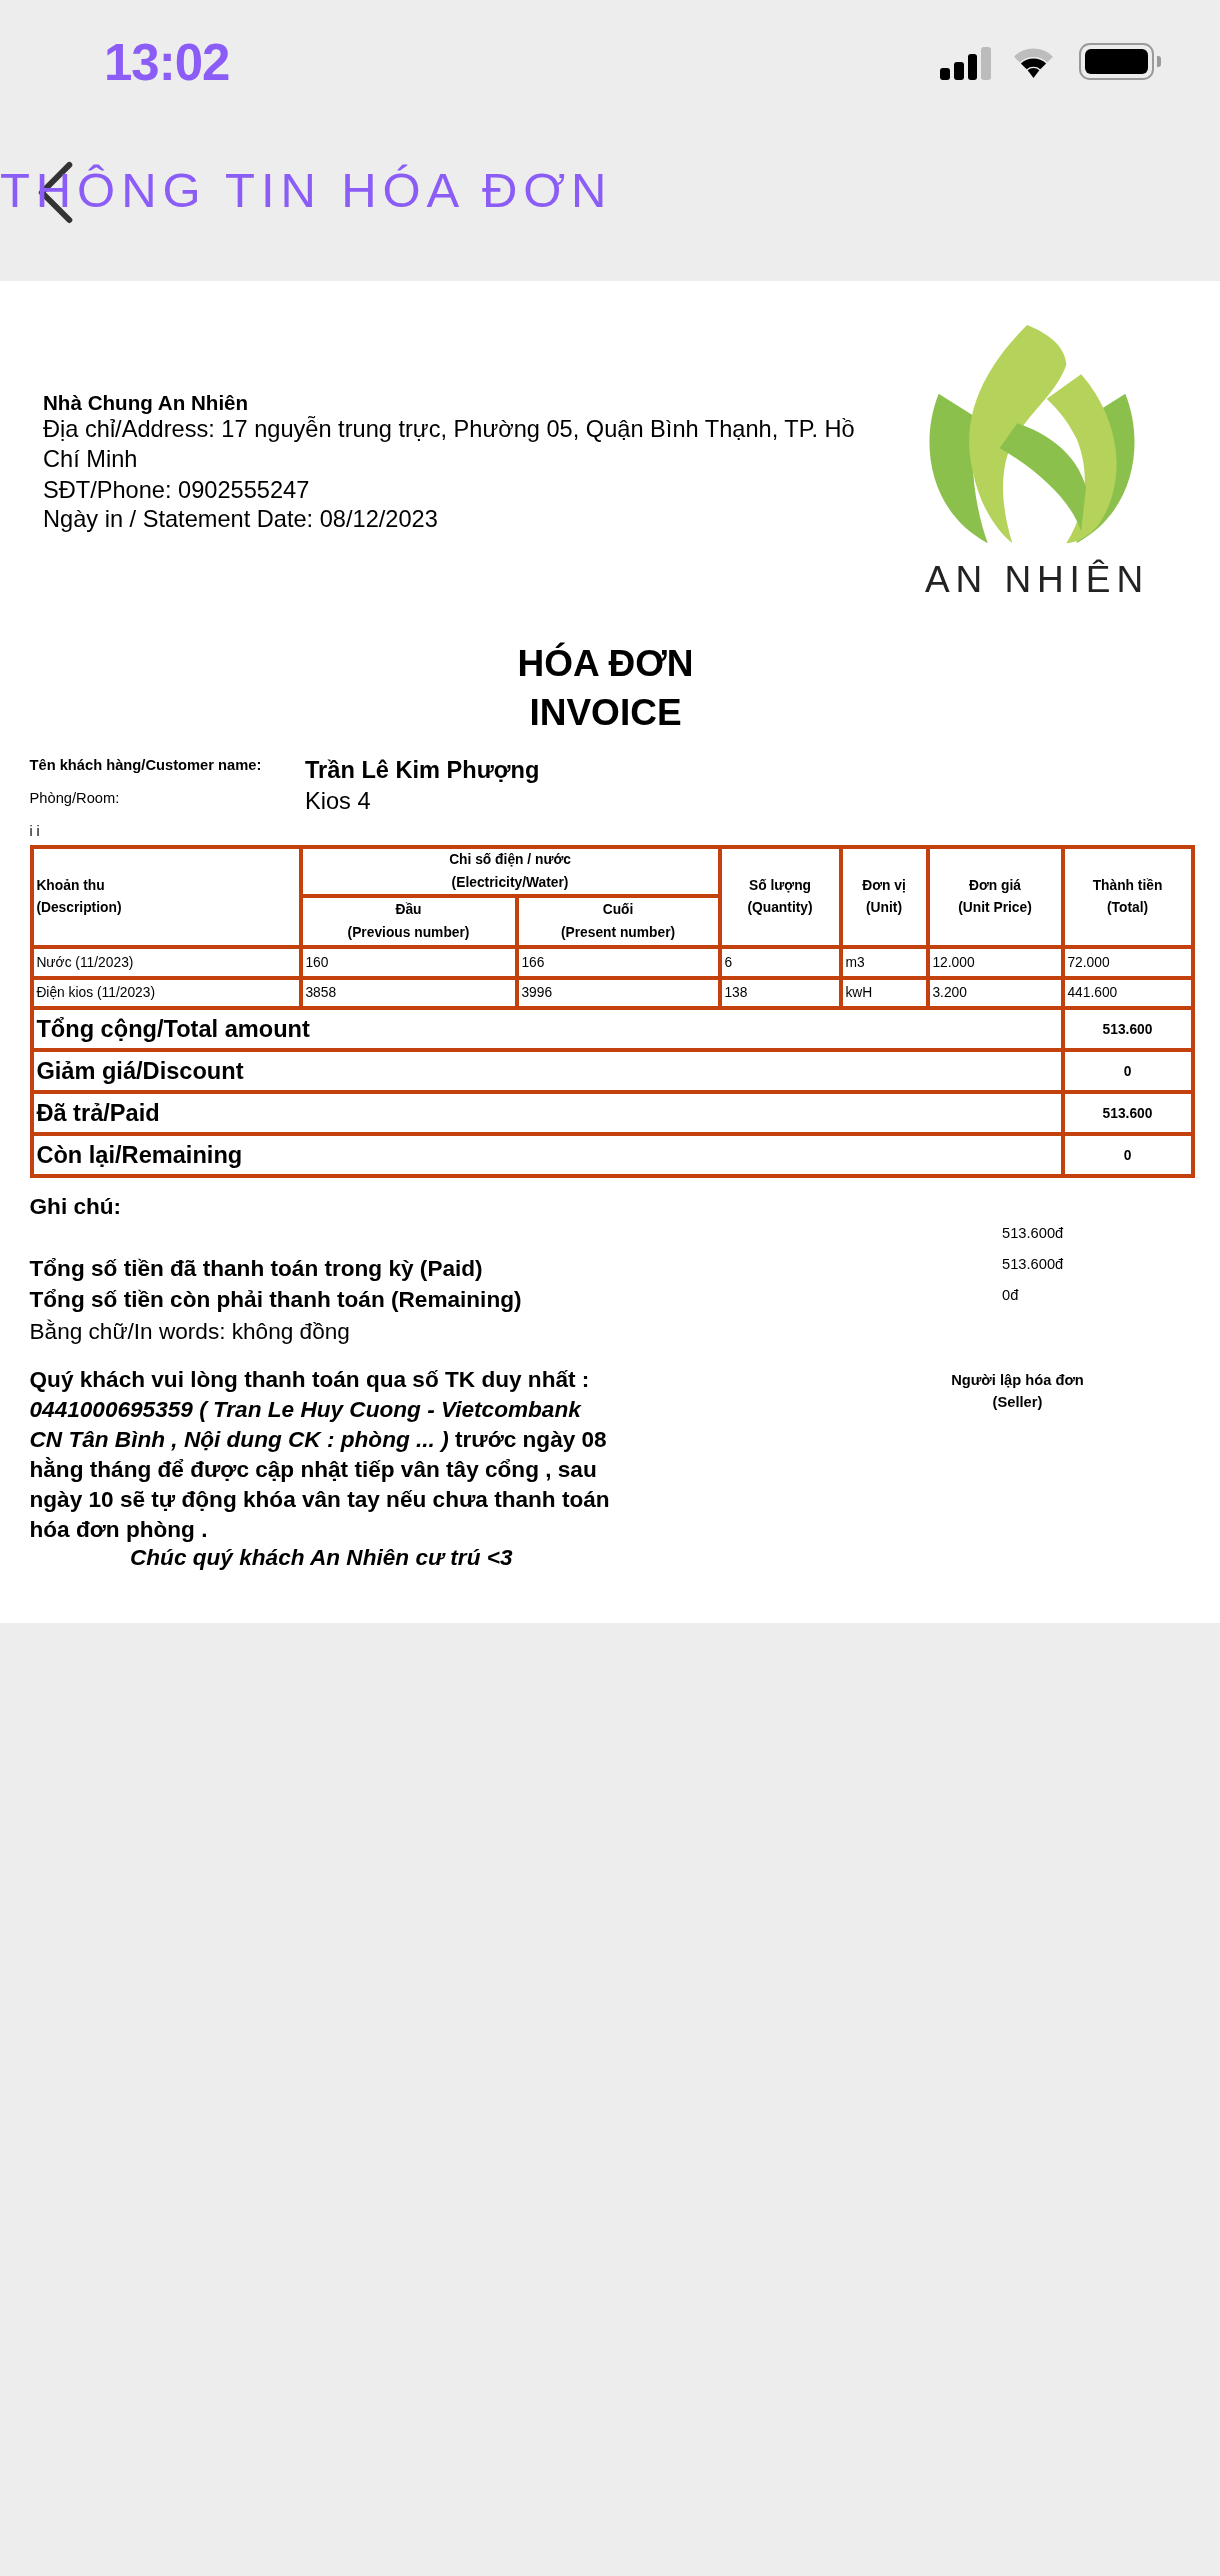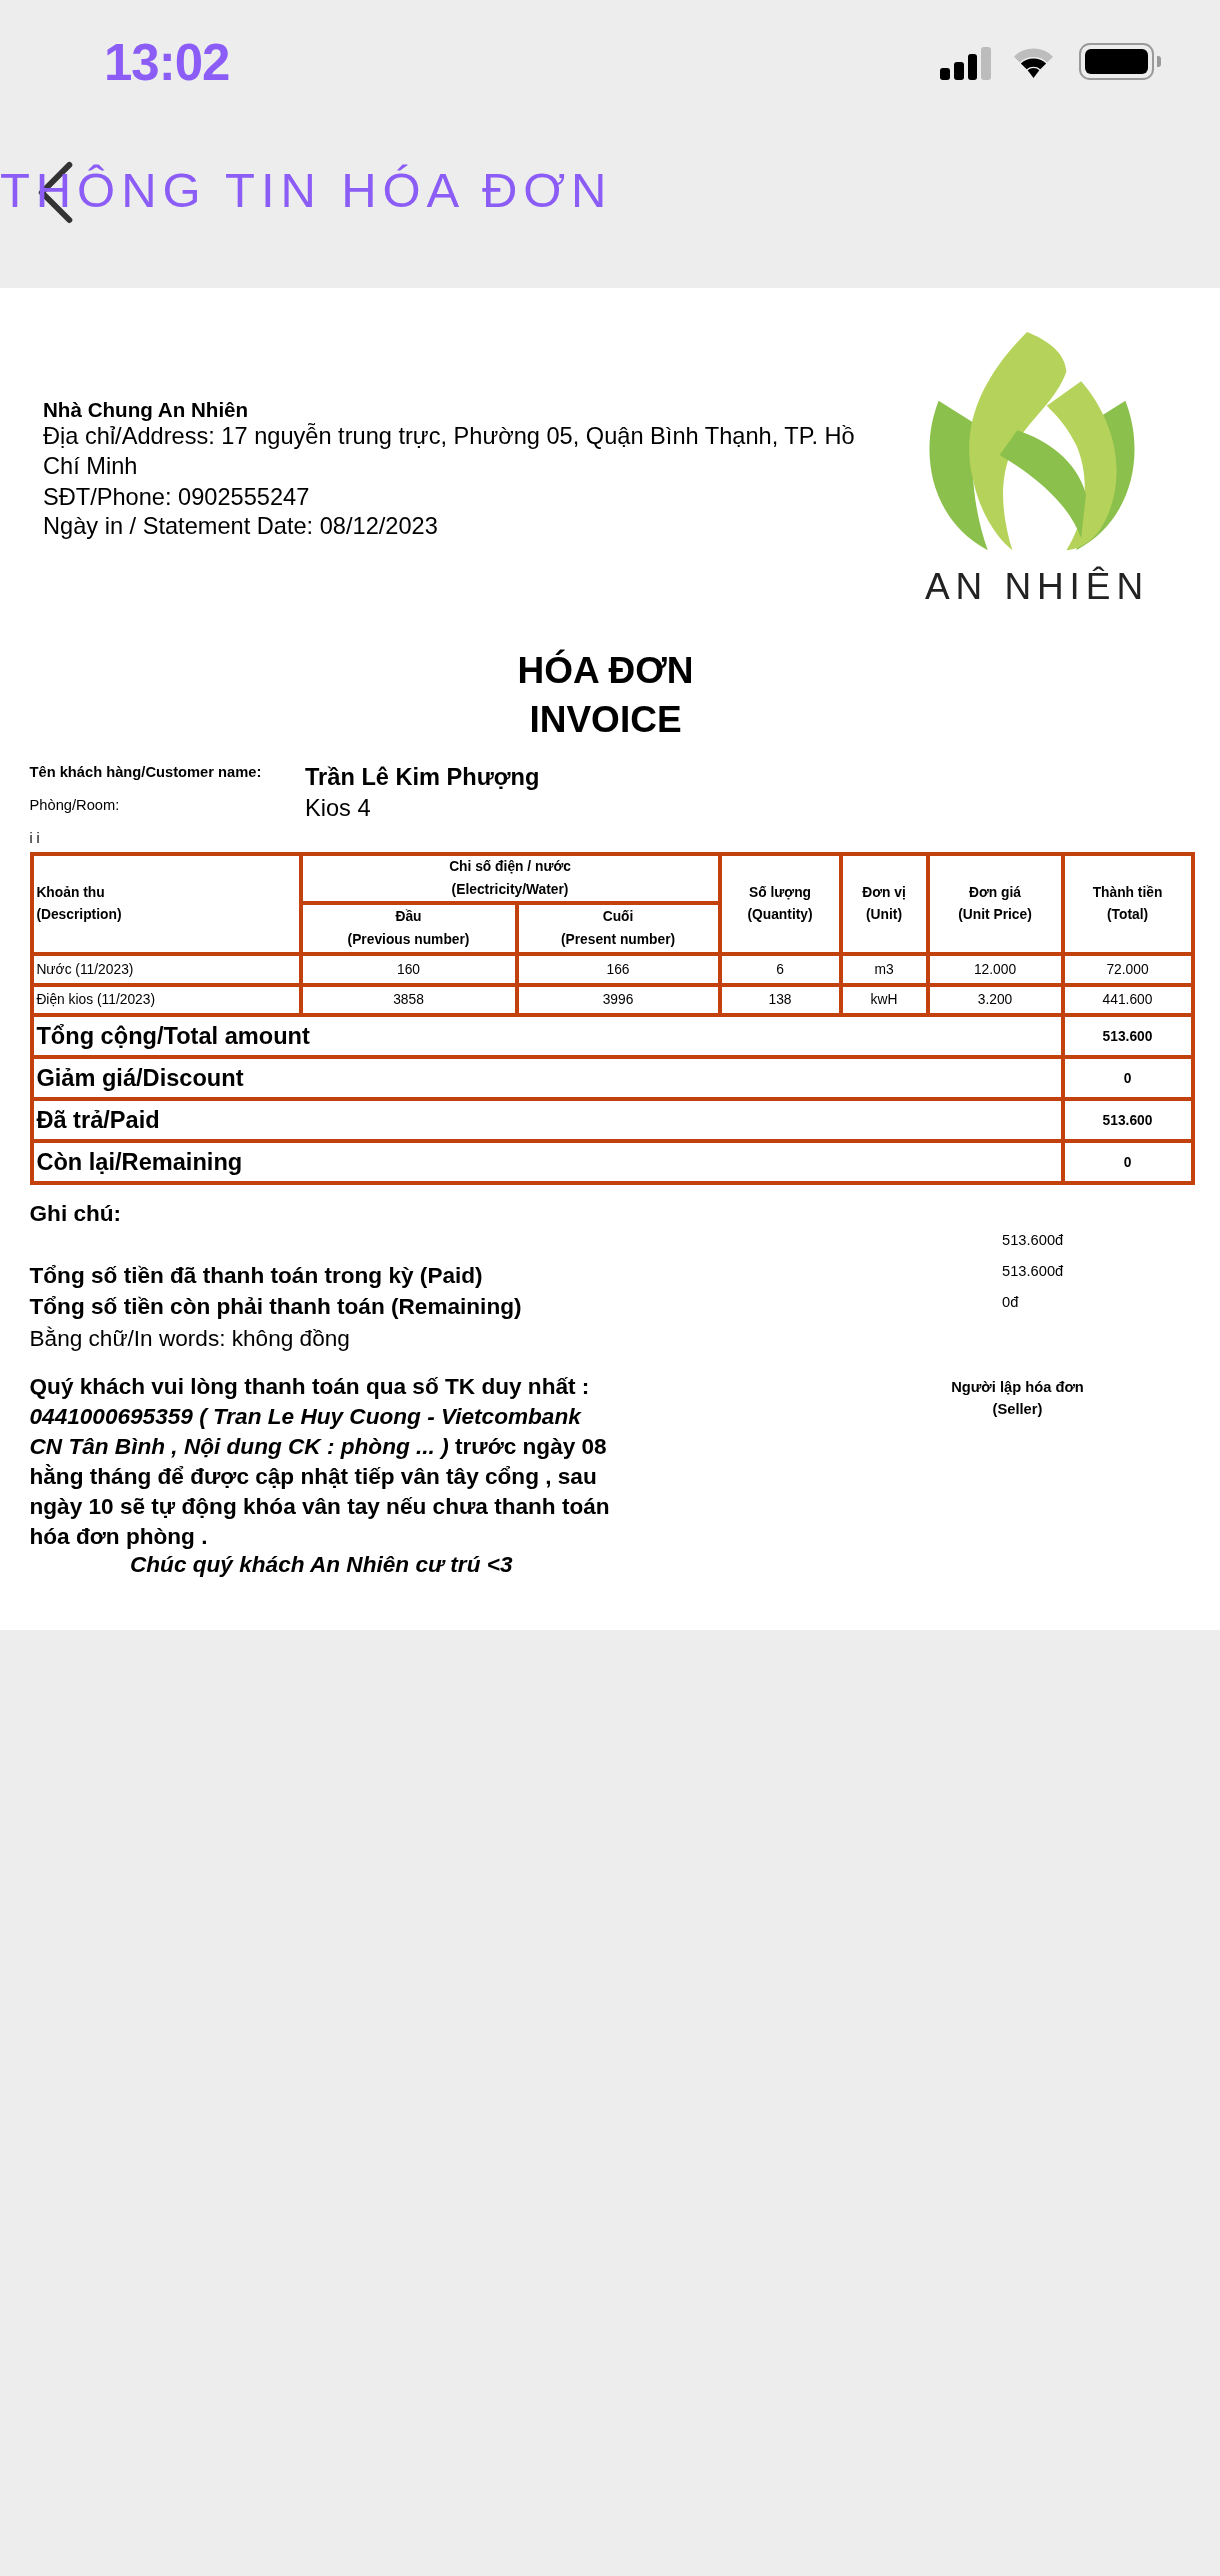--- a/index.html
+++ b/index.html
@@ -17,21 +17,21 @@
   #wifi { left: 1012px; top: 43px; width: 43px; height: 39px; }
   #battery { left: 1079px; top: 43px; width: 75px; height: 37px; border: 2.9px solid #9a9a9a; border-radius: 10.8px; box-sizing: border-box; }
   #battery .fill { position: absolute; left: 3.9px; top: 3.9px; right: 3.9px; bottom: 3.9px; background: #000; border-radius: 5.9px; }
   #battery .nub { position: absolute; right: -8.8px; top: 10.8px; width: 3.9px; height: 10.8px; background: #9a9a9a; border-radius: 0 2.9px 2.9px 0; }
 
   
   #back-button { left: 29.5px; top: 157px; width: 59px; height: 69px; cursor: pointer; }
   #header-title { left: 0; width: 1221px; top: 162px; text-align: left; font-size: 49px; letter-spacing: 5.9px; color: #8b5cf6; }
 
   
-  #document { left: 0; top: 288px; width: 1221px; height: 1342px; background: #fff; }
+  #document { left: 0; top: 281px; width: 1221px; height: 1342px; background: #fff; }
   .doc { position: absolute; }
   #company-name { left: 43px; top: 110px; font-size: 20.6px; font-weight: bold; }
   .company-line { left: 43px; font-size: 23.6px; line-height: 29.5px; width: 845px; }
   #company-address { top: 134px; }
   #company-phone { top: 195px; }
   #company-date { top: 224px; }
 
   #logo { left: 919px; top: 44px; width: 226px; height: 285px; }
   #logo-text { left: 919px; top: 278px; width: 236px; text-align: center; font-size: 37px; letter-spacing: 5.9px; color: #222; }
 
@@ -50,21 +50,21 @@
   
   #invoice-table {
     position: absolute; left: 29.5px; top: 564px; width: 1162px;
     border-collapse: collapse; table-layout: fixed; font-size: 13.8px;
   }
   #invoice-table td, #invoice-table th { border: 4px solid #c2410c; padding: 0 2.9px; }
   #invoice-table th { font-weight: bold; text-align: center; line-height: 22.6px; }
   #invoice-table th.left { text-align: left; }
   .h1 { height: 49px; }
   .h2 { height: 51px; }
-  .row td { height: 26.5px; text-align: center; font-size: 13.8px; }
+  .row td { height: 26.5px; text-align: left; font-size: 13.8px; }
   .row td.desc { text-align: left; border-radius: 8px; }
   .sum td { height: 38px; }
   .sum td.label { font-size: 23.6px; font-weight: bold; text-align: left; }
   .sum td.val { font-size: 13.8px; font-weight: bold; text-align: center; }
 
   
   .note { left: 29.5px; font-size: 22.6px; font-weight: bold; line-height: 31px; }
   #notes-title { top: 910px; }
   #note-total { top: 941px; }
   #note-paid { top: 972px; }

